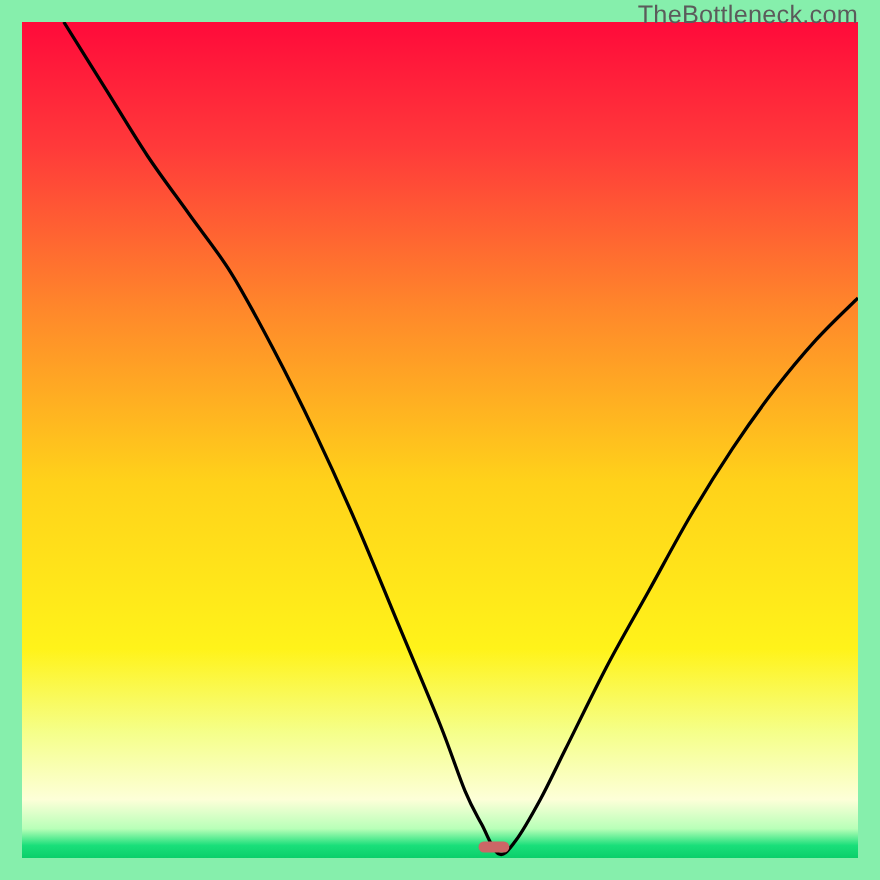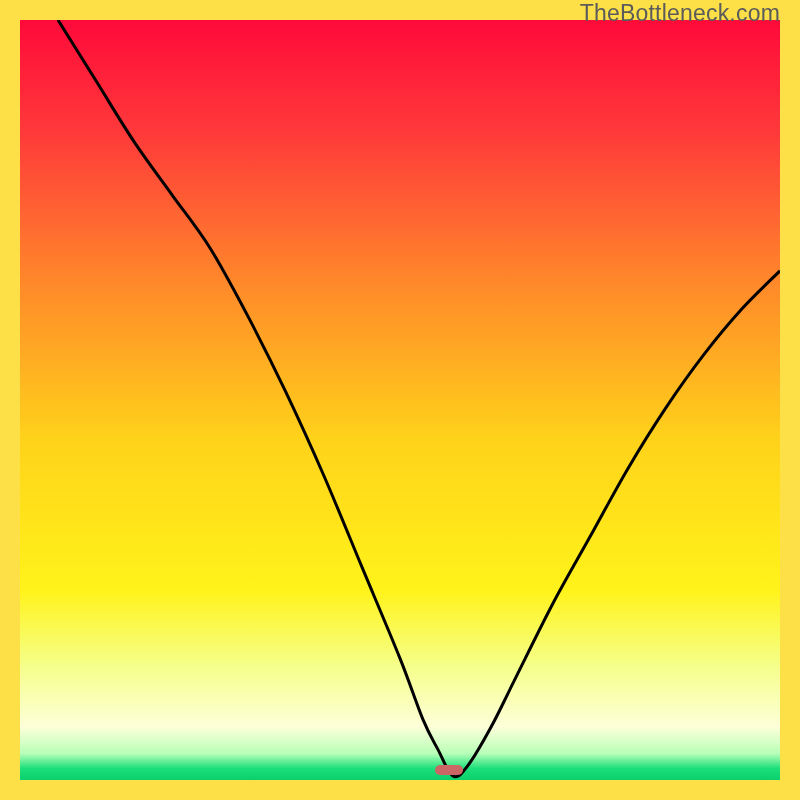--- a/index.html
+++ b/index.html
@@ -9,21 +9,21 @@
     height: 800px;
     background: #000;
     overflow: hidden;
   }
   .frame {
     position: absolute;
     left: 0;
     top: 0;
     width: 800px;
     height: 800px;
-    background: #fde047;
+    background: #86efac;
   }
   .plot {
     position: absolute;
     left: 20px;
     top: 20px;
     width: 760px;
     height: 760px;
     overflow: hidden;
   }
   .gradient {

